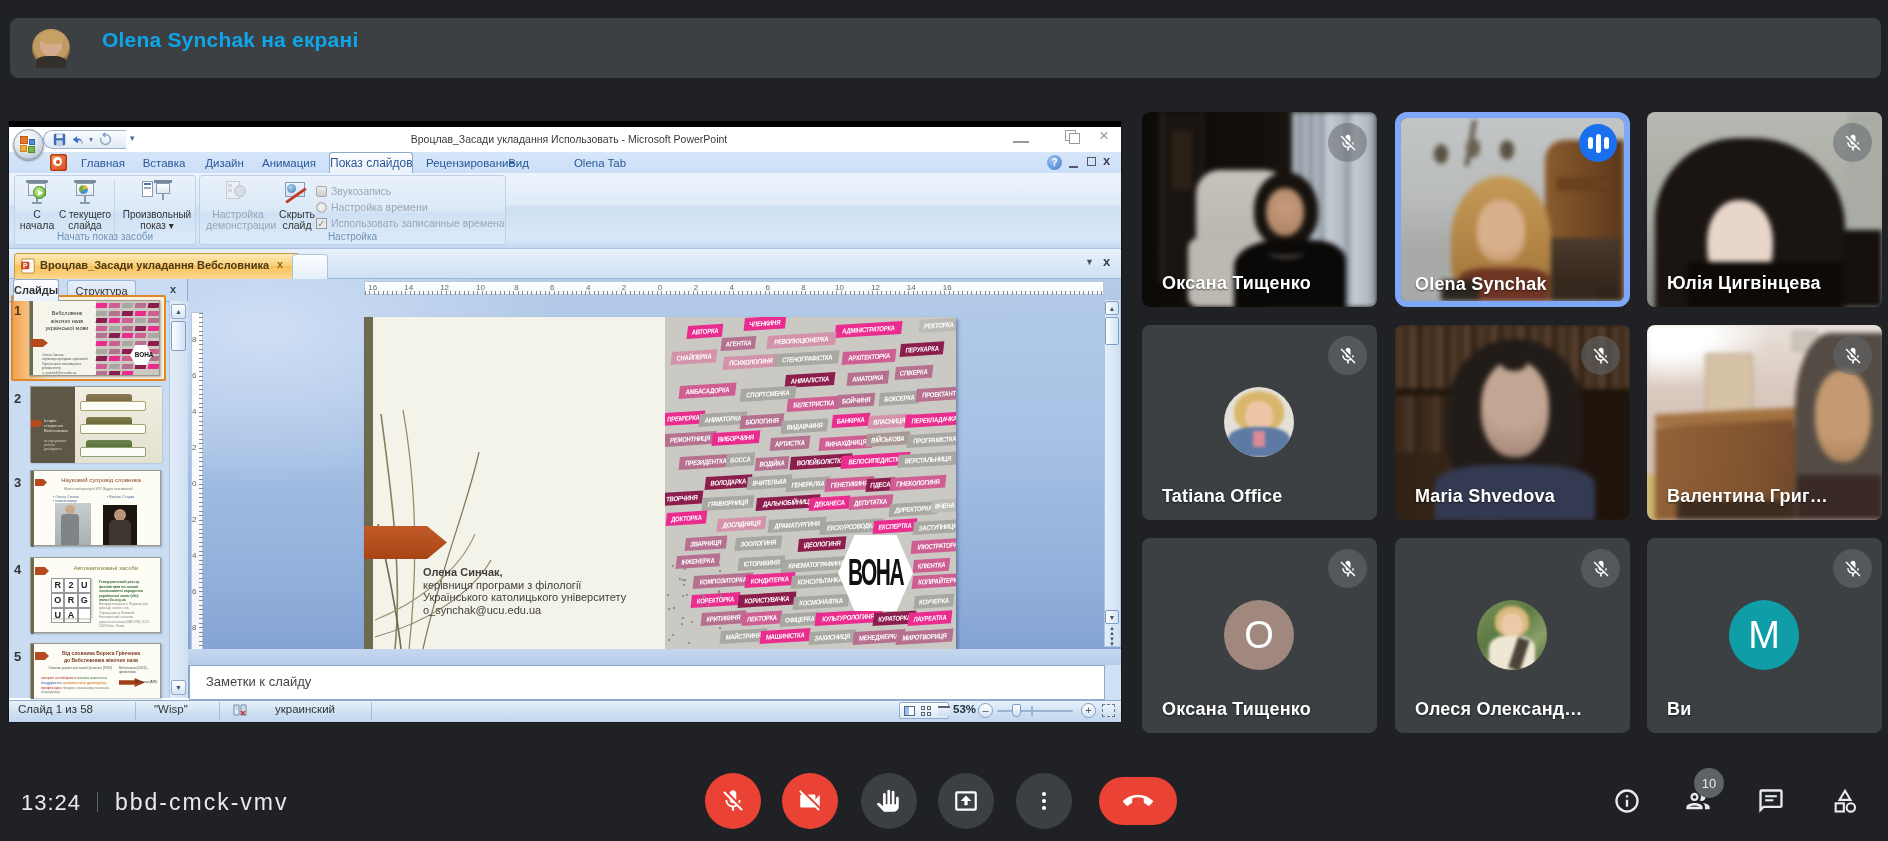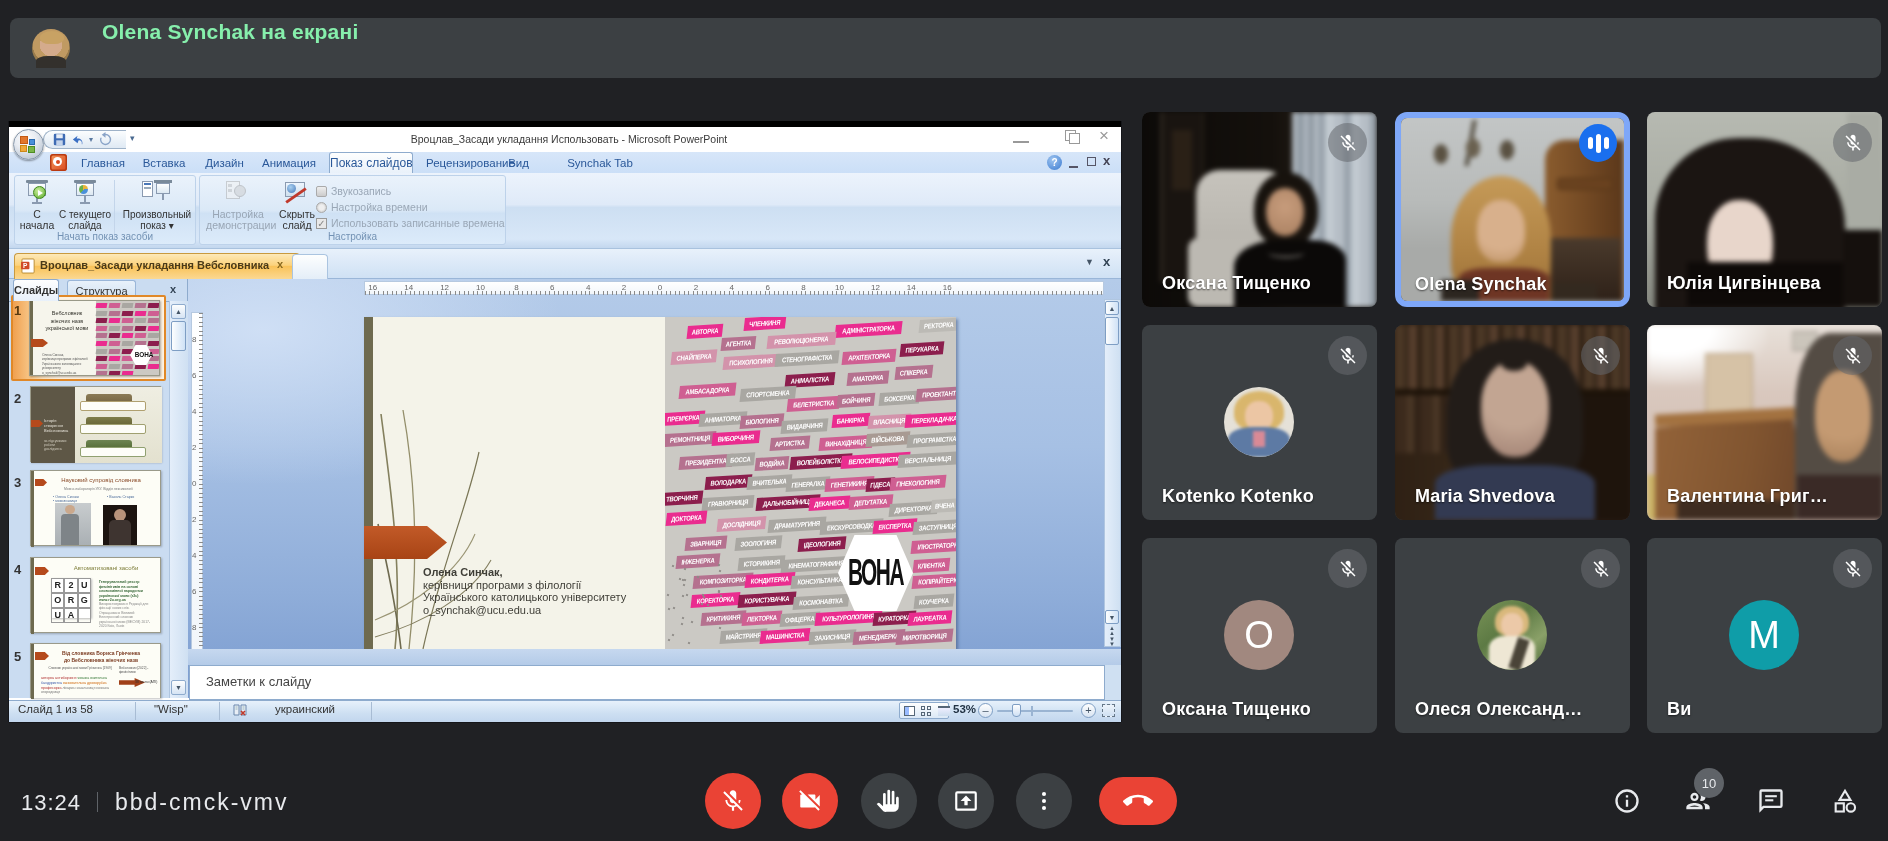--- a/index.html
+++ b/index.html
@@ -1,20 +1,20 @@
 <!DOCTYPE html>
 <html><head><meta charset="utf-8">
 <style>
 *{margin:0;padding:0;box-sizing:border-box;}
 html,body{width:1888px;height:841px;overflow:hidden;background:#202124;
   font-family:"Liberation Sans",sans-serif;}
 .abs{position:absolute;}
 
 #topbar{left:10px;top:18px;width:1871px;height:60px;background:#3c4043;border-radius:8px;}
-#topbar .nm{left:92px;top:2px;font-size:21px;font-weight:bold;color:#86efac;letter-spacing:.2px;}
+#topbar .nm{left:92px;top:10px;font-size:21px;font-weight:bold;color:#0ea5e9;letter-spacing:.2px;}
 .tile{width:235px;height:195px;border-radius:8px;background:#3c4043;overflow:hidden;}
 .tname{left:20px;bottom:13px;color:#fff;font-size:18px;font-weight:bold;letter-spacing:.2px;
   text-shadow:0 1px 2px rgba(0,0,0,.6);z-index:30;}
 .micoff{width:39px;height:39px;border-radius:50%;background:rgba(100,104,109,.55);right:10px;top:11px;z-index:30;
   display:flex;align-items:center;justify-content:center;}
 .micoff.lt{background:#54575b;}
 .avatar{width:70px;height:70px;border-radius:50%;left:82px;top:62px;overflow:hidden;
   display:flex;align-items:center;justify-content:center;z-index:5;}
 .avletter{color:#fff;font-size:38px;}
 .vid{left:0;top:0;width:100%;height:100%;filter:blur(2.5px);}
@@ -196,21 +196,21 @@
 </div>
 <div class="abs tile" style="left:1142px;top:325px;">
 <div class="abs avatar" style="background:#e5e1d8;">
 <div class="abs" style="left:0;top:0;width:70px;height:70px;filter:blur(1.5px);">
 <div class="abs" style="left:10px;top:4px;width:50px;height:40px;background:#d9b66c;border-radius:50% 50% 40% 40%;"></div>
 <div class="abs" style="left:21px;top:14px;width:28px;height:30px;background:#ecc6a4;border-radius:46%;"></div>
 <div class="abs" style="left:4px;top:40px;width:62px;height:30px;background:#5d7aa4;border-radius:40% 40% 0 0;"></div>
 <div class="abs" style="left:29px;top:44px;width:12px;height:16px;background:#d98a96;"></div>
 </div>
     </div>
-<div class="abs tname">Kotenko Kotenko</div>
+<div class="abs tname">Tatiana Office</div>
 <div class="abs micoff lt">
       <svg width="20" height="20" viewBox="0 0 24 24" fill="#fff">
         <path d="M19 11h-1.7c0 .74-.16 1.43-.43 2.05l1.23 1.23c.56-.98.9-2.09.9-3.28zm-4.02.17c0-.06.02-.11.02-.17V5c0-1.66-1.34-3-3-3S9 3.34 9 5v.18l5.98 5.99zM4.27 3L3 4.27l6.01 6.01V11c0 1.66 1.33 3 2.99 3 .22 0 .44-.03.65-.08l1.66 1.66c-.71.33-1.5.52-2.31.52-2.76 0-5.3-2.1-5.3-5.1H5c0 3.41 2.72 6.23 6 6.72V21h2v-3.28c.91-.13 1.77-.45 2.54-.9L19.73 21 21 19.73 4.27 3z"></path>
       </svg>
     </div>
 </div>
 <div class="abs tile" style="left:1395px;top:325px;">
 <div class="abs vid">
 <div class="abs" style="left:-5px;top:-5px;width:245px;height:205px;background:linear-gradient(90deg,#2e2014 0%,#3a2a1a 40%,#2a1c12 75%,#241812 100%);"></div>
 <div class="abs" style="left:0;top:0;width:235px;height:64px;background:repeating-linear-gradient(90deg,#4c3826 0 9px,#3a2a1c 9px 14px,#573f2d 14px 22px,#2e2014 22px 27px);"></div>
@@ -321,21 +321,21 @@
         <div class="abs" style="left:3px;top:3px;width:9px;height:9px;border-radius:50%;background:#fff;"></div>
         <div class="abs" style="left:5.5px;top:5.5px;width:4px;height:4px;border-radius:50%;background:#d9481e;"></div>
       </div>
 <div class="abs rtab" style="left:71px;width:46px;text-align:center;">Главная</div>
 <div class="abs rtab" style="left:133px;width:44px;text-align:center;">Вставка</div>
 <div class="abs rtab" style="left:194px;width:43px;text-align:center;">Дизайн</div>
 <div class="abs rtab" style="left:252px;width:56px;text-align:center;">Анимация</div>
 <div class="abs" style="left:320px;top:0px;width:84px;height:21px;background:linear-gradient(#fdfefe,#e9f1fa);border:1px solid #8eabcd;border-bottom:none;border-radius:3px 3px 0 0;text-align:center;font-size:12px;color:#2a5899;padding-top:3px;white-space:nowrap;">Показ слайдов</div>
 <div class="abs rtab" style="left:417px;width:86px;text-align:right;">Рецензирование</div>
 <div class="abs rtab" style="left:490px;width:30px;text-align:right;">Вид</div>
-<div class="abs rtab" style="left:558px;width:66px;text-align:center;">Synchak Tab</div>
+<div class="abs rtab" style="left:558px;width:66px;text-align:center;">Olena Tab</div>
 <div class="abs" style="left:1038px;top:3px;width:15px;height:15px;border-radius:50%;background:radial-gradient(circle at 38% 32%,#9ec4f0,#3a7ad0);color:#fff;font-size:10px;font-weight:bold;text-align:center;line-height:15px;">?</div>
 <div class="abs" style="left:1060px;top:9px;width:9px;height:7px;border-bottom:2px solid #556;"></div>
 <div class="abs" style="left:1078px;top:5px;width:9px;height:9px;border:1.5px solid #556;"></div>
 <div class="abs" style="left:1094px;top:1px;font-size:13px;font-weight:bold;color:#445;">x</div>
 </div>
 <div class="abs" id="ribbon">
 <div class="abs rgroup" style="left:5px;width:182px;">
 <div class="abs bigbtn" style="left:0px;width:44px;"><div class="ic">
             <div class="abs" style="left:2px;top:0;width:22px;height:3px;background:#7a8a9a;border-radius:1px;"></div>
             <div class="abs" style="left:4px;top:3px;width:18px;height:13px;background:linear-gradient(#fdfefe,#dce8f2);border:1px solid #8a9ab0;"></div>

